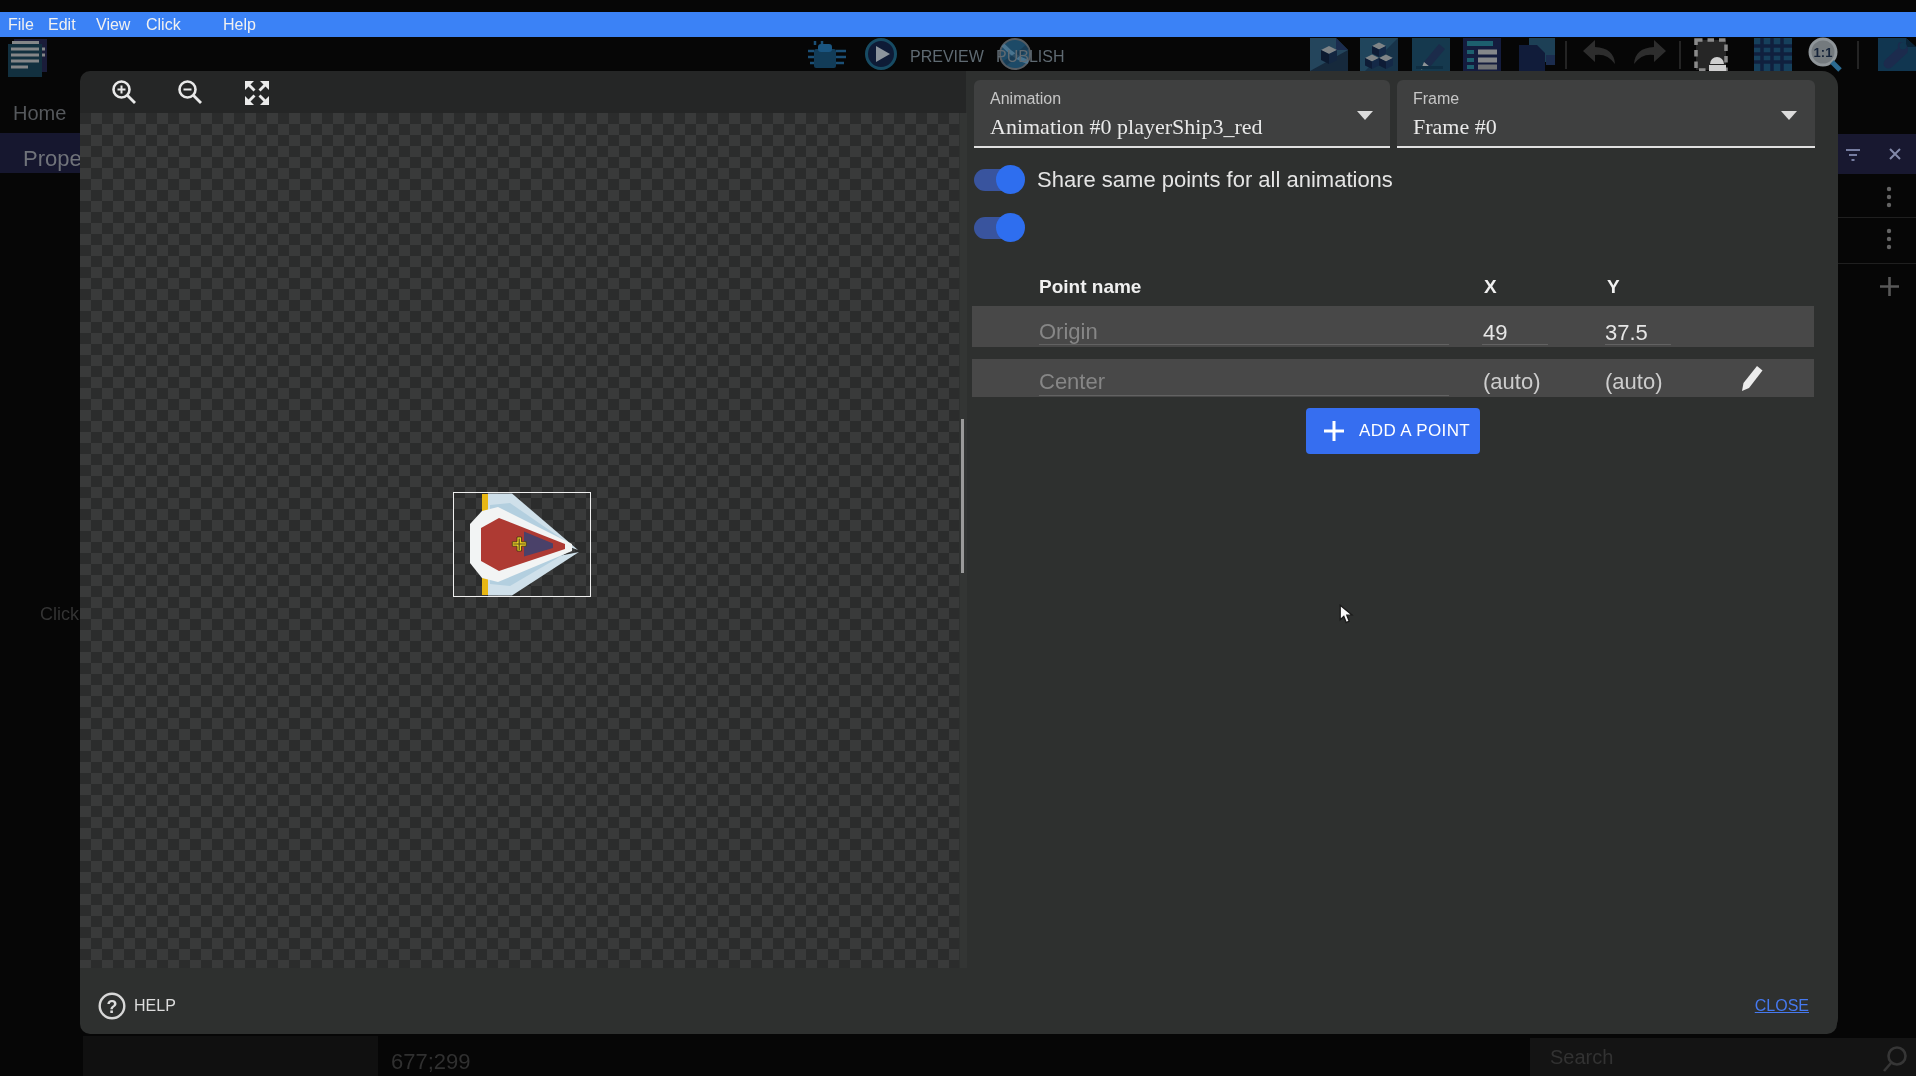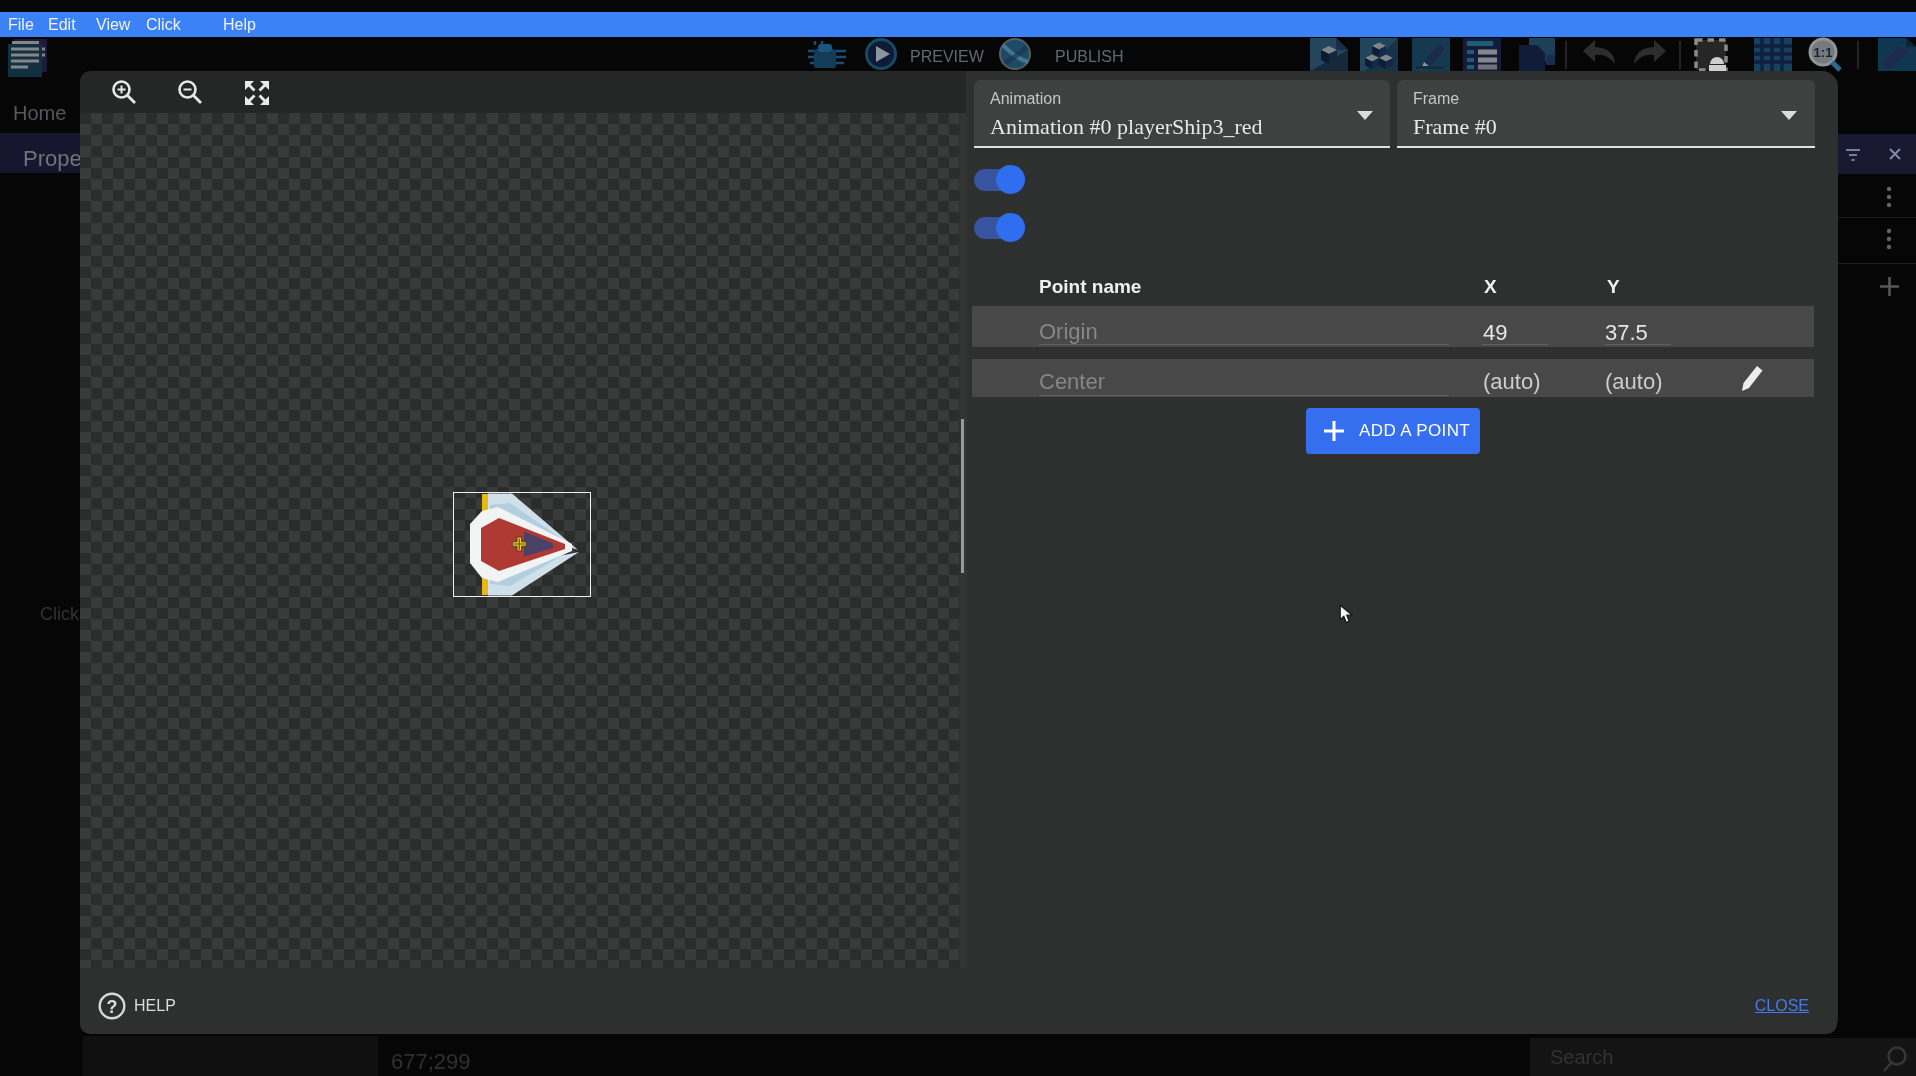--- a/index.html
+++ b/index.html
@@ -82,21 +82,21 @@
   <svg class="abs" style="left:862px; top:38px;" width="38" height="33" viewBox="0 0 38 33">
     <circle cx="19" cy="16" r="14.5" fill="#0e1b36" stroke="#174b63" stroke-width="3"></circle>
     <path d="M14 8 L28 16 L14 24 Z" fill="#8b949c"></path>
   </svg>
   <div class="abs" style="left:910px; top:48px; font-size:16px; color:#5f6a72;">PREVIEW</div>
   <svg class="abs" style="left:995px; top:38px;" width="40" height="33" viewBox="0 0 40 33">
     <circle cx="20" cy="16" r="15" fill="#1d4a67" stroke="#565c62" stroke-width="2"></circle>
     <path d="M8 7 Q20 20 33 24" stroke="#557e9a" stroke-width="4" fill="none" opacity=".8"></path>
     <path d="M10 25 Q22 18 32 9" stroke="#15344a" stroke-width="5" fill="none" opacity=".6"></path>
   </svg>
-  <div class="abs" style="left:1055px; top:48px; font-size:16px; color:#5f6a72;">PUBLISH</div>
+  <div class="abs" style="left:996px; top:48px; font-size:16px; color:#5f6a72;">PUBLISH</div>
 
   <svg class="abs" style="left:1305px; top:37px;" width="611" height="35" viewBox="0 0 611 35">
 
     <path d="M261 4 V32 M375 4 V32 M553 4 V32" stroke="#242424" stroke-width="2"></path>
 
     <g transform="translate(5,1)">
       <path d="M0 0 H26 L38 12 V33 H0 Z" fill="#24455c"></path>
       <path d="M38 12 V33 H0 Z" fill="#16293c"></path>
       <path d="M26 0 L38 12 H26 Z" fill="#1b2c4e"></path>
       <path d="M11 12 L19 8 L27 12 L19 16 Z" fill="#7f8487"></path>
@@ -268,20 +268,21 @@
     </div>
     <div class="ddbox" style="left:1317px; width:418px;">
       <span class="ddlabel">Frame</span>
       <span class="ddvalue">Frame #0</span>
       <span class="ddarrow" style="right:18px; top:31px;"></span>
       <span class="ddline"></span>
     </div>
 
     <div class="tgtrack" style="left:894px; top:98px;"></div>
     <div class="tgthumb" style="left:916px; top:94px;"></div>
+    <div class="tglabel" style="left:957px; top:96px;">Share same points for all animations</div>
 
     <div class="tgtrack" style="left:894px; top:146px;"></div>
     <div class="tgthumb" style="left:916px; top:142px;"></div>
 
     <div class="abs" style="left:959px; top:205px; font-size:19px; font-weight:bold; color:#f0f0f0;">Point name</div>
     <div class="abs" style="left:1404px; top:205px; font-size:19px; font-weight:bold; color:#f0f0f0;">X</div>
     <div class="abs" style="left:1527px; top:205px; font-size:19px; font-weight:bold; color:#f0f0f0;">Y</div>
 
     <div class="trow" style="top:235px; height:41px;">
       <span class="rowname" style="top:13px;">Origin</span>

